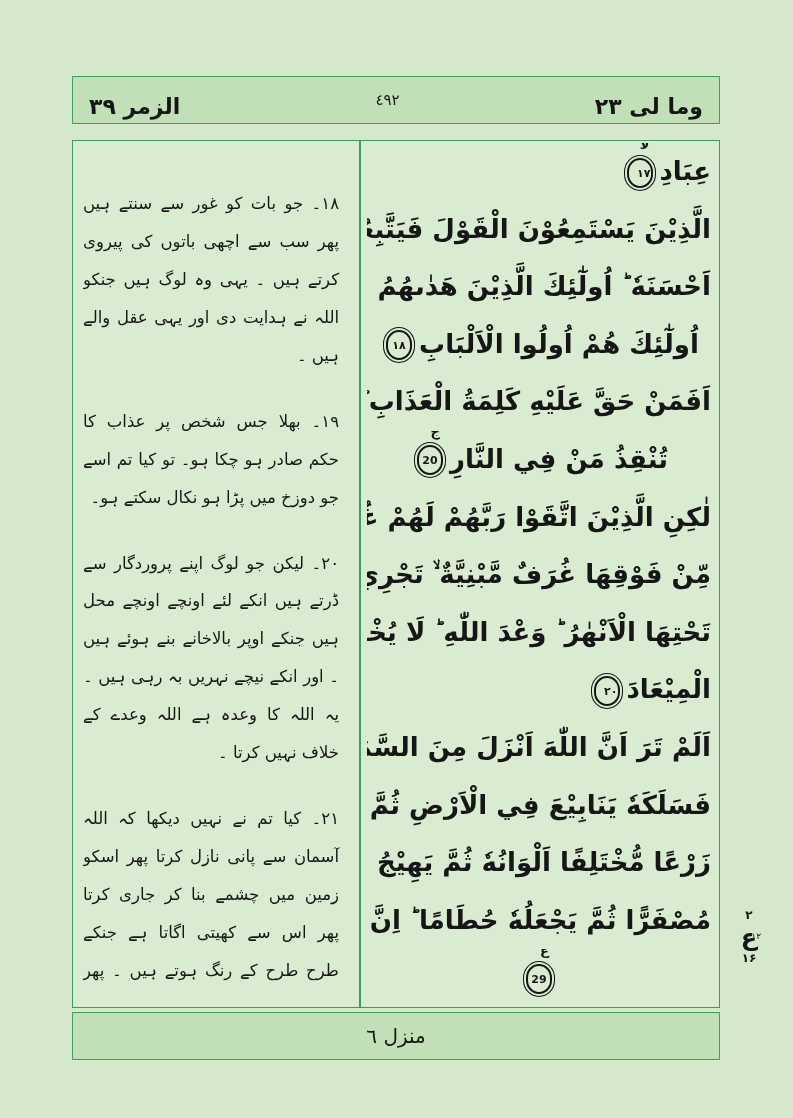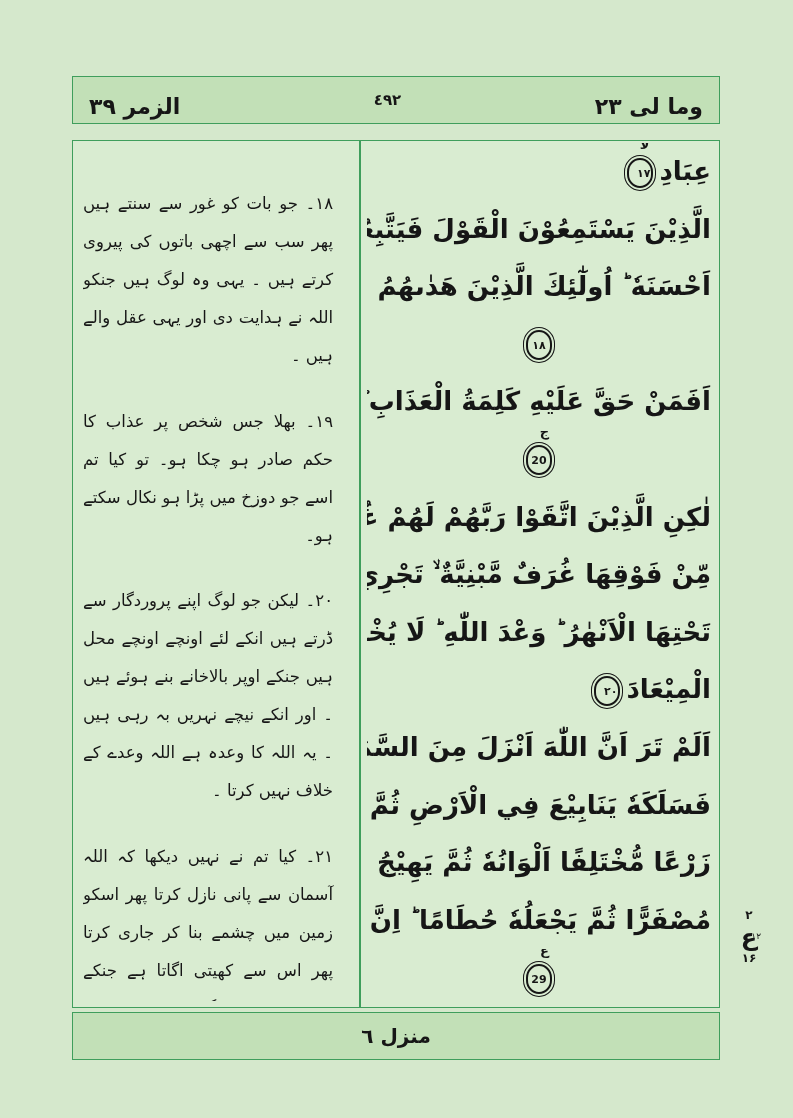--- a/index.html
+++ b/index.html
@@ -17,22 +17,22 @@
     font-family:"DejaVu Sans","Liberation Sans",sans-serif;
   }
   .bar{
     position:absolute;left:72px;width:648px;height:48px;
     background:var(--panel-bg);border:1px solid var(--border);
     display:flex;align-items:center;direction:rtl;
   }
   .header-bar{top:76px;justify-content:space-between;padding:0 16px;}
   .footer-bar{top:1012px;justify-content:center;}
   .hdr-side{font-size:22px;font-weight:bold;margin-top:12px;}
-  .hdr-page{font-size:15px;font-weight:bold;text-align:center;}
-  .footer-label{font-size:20px;font-weight:bold;}
+  .hdr-page{font-size:15px;font-weight:normal;text-align:center;}
+  .footer-label{font-size:20px;font-weight:normal;}
 
   .content-box{
     position:absolute;left:72px;top:140px;width:648px;height:868px;
     background:var(--content-bg);border:1px solid var(--border);
   }
   .col-divider{
     position:absolute;top:0;bottom:0;left:286px;width:2px;
     background:var(--border);
   }
 
@@ -58,21 +58,21 @@
   .marker-sign{
     position:absolute;top:-22px;right:1px;font-size:13px;font-weight:bold;line-height:1;
   }
 
   
   .urdu-col{
     position:absolute;top:44px;bottom:6px;left:10px;width:266px;
     direction:rtl;overflow:hidden;
   }
   .urdu-para{
-    margin:0 16px 28px 0;font-size:16.5px;line-height:2.3;
+    margin:0 10px 28px 0;font-size:16.5px;line-height:2.3;
     text-align:justify;
   }
 
   
   .ruku-marker{
     position:absolute;left:728px;top:908px;width:42px;
     text-align:center;direction:rtl;font-weight:bold;
   }
   .ruku-top{display:block;font-size:12px;line-height:1.3;}
   .ruku-ain{display:block;font-size:24px;line-height:1.1;position:relative;}
@@ -88,23 +88,23 @@
   <span class="hdr-side">الزمر ۳۹</span>
 </div>
 
 <div class="content-box">
   <div class="col-divider"></div>
 
   <div class="arabic-col">
       <div class="arabic-line align-right"><span>عِبَادِ</span><span class="ayah-marker"><span class="marker-num">۱۷</span><span class="marker-sign">لا</span></span></div>
       <div class="arabic-line"><span>الَّذِيْنَ يَسْتَمِعُوْنَ الْقَوْلَ فَيَتَّبِعُوْنَ</span></div>
       <div class="arabic-line"><span>اَحْسَنَهٗ ؕ اُولٰٓئِكَ الَّذِيْنَ هَدٰىهُمُ اللّٰهُ وَ</span></div>
-      <div class="arabic-line align-center"><span class="ayah-marker"><span class="marker-num">۱۸</span></span></div>
+      <div class="arabic-line align-center"><span>اُولٰٓئِكَ هُمْ اُولُوا الْاَلْبَابِ</span><span class="ayah-marker"><span class="marker-num">۱۸</span></span></div>
       <div class="arabic-line"><span>اَفَمَنْ حَقَّ عَلَيْهِ كَلِمَةُ الْعَذَابِ ؕ اَفَاَنْتَ</span></div>
-      <div class="arabic-line align-center"><span class="ayah-marker"><span class="marker-num">20</span><span class="marker-sign">ج</span></span></div>
+      <div class="arabic-line align-center"><span>تُنْقِذُ مَنْ فِي النَّارِ</span><span class="ayah-marker"><span class="marker-num">20</span><span class="marker-sign">ج</span></span></div>
       <div class="arabic-line"><span>لٰكِنِ الَّذِيْنَ اتَّقَوْا رَبَّهُمْ لَهُمْ غُرَفٌ</span></div>
       <div class="arabic-line"><span>مِّنْ فَوْقِهَا غُرَفٌ مَّبْنِيَّةٌ ۙ تَجْرِيْ مِنْ</span></div>
       <div class="arabic-line"><span>تَحْتِهَا الْاَنْهٰرُ ؕ وَعْدَ اللّٰهِ ؕ لَا يُخْلِفُ اللّٰهُ</span></div>
       <div class="arabic-line align-right"><span>الْمِيْعَادَ</span><span class="ayah-marker"><span class="marker-num">۲۰</span></span></div>
       <div class="arabic-line"><span>اَلَمْ تَرَ اَنَّ اللّٰهَ اَنْزَلَ مِنَ السَّمَآءِ مَآءً</span></div>
       <div class="arabic-line"><span>فَسَلَكَهٗ يَنَابِيْعَ فِي الْاَرْضِ ثُمَّ يُخْرِجُ بِهٖ</span></div>
       <div class="arabic-line"><span>زَرْعًا مُّخْتَلِفًا اَلْوَانُهٗ ثُمَّ يَهِيْجُ فَتَرٰىهُ</span></div>
       <div class="arabic-line"><span>مُصْفَرًّا ثُمَّ يَجْعَلُهٗ حُطَامًا ؕ اِنَّ فِيْ ذٰلِكَ</span></div>
       <div class="arabic-line align-center"><span class="ayah-marker"><span class="marker-num">29</span><span class="marker-sign">ع</span></span></div>
     </div>

